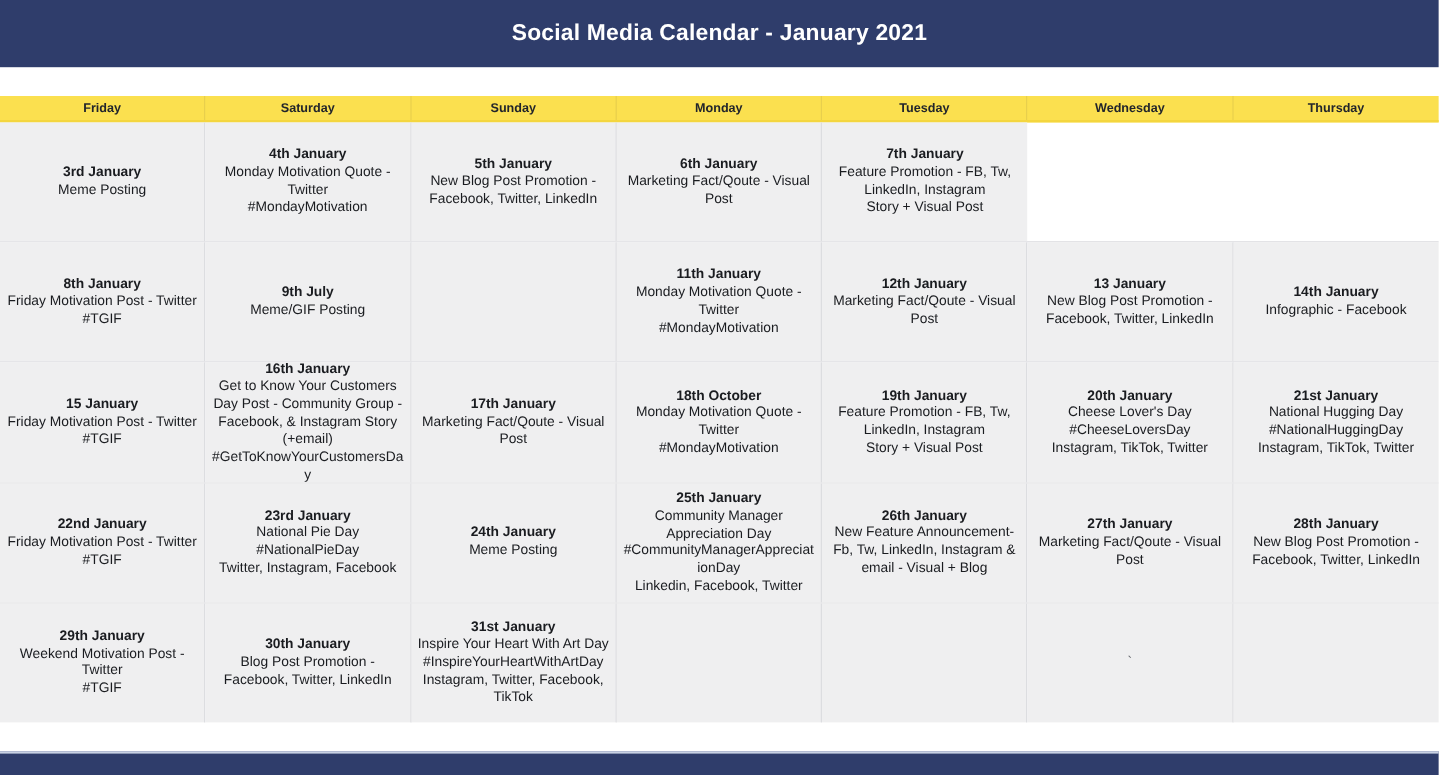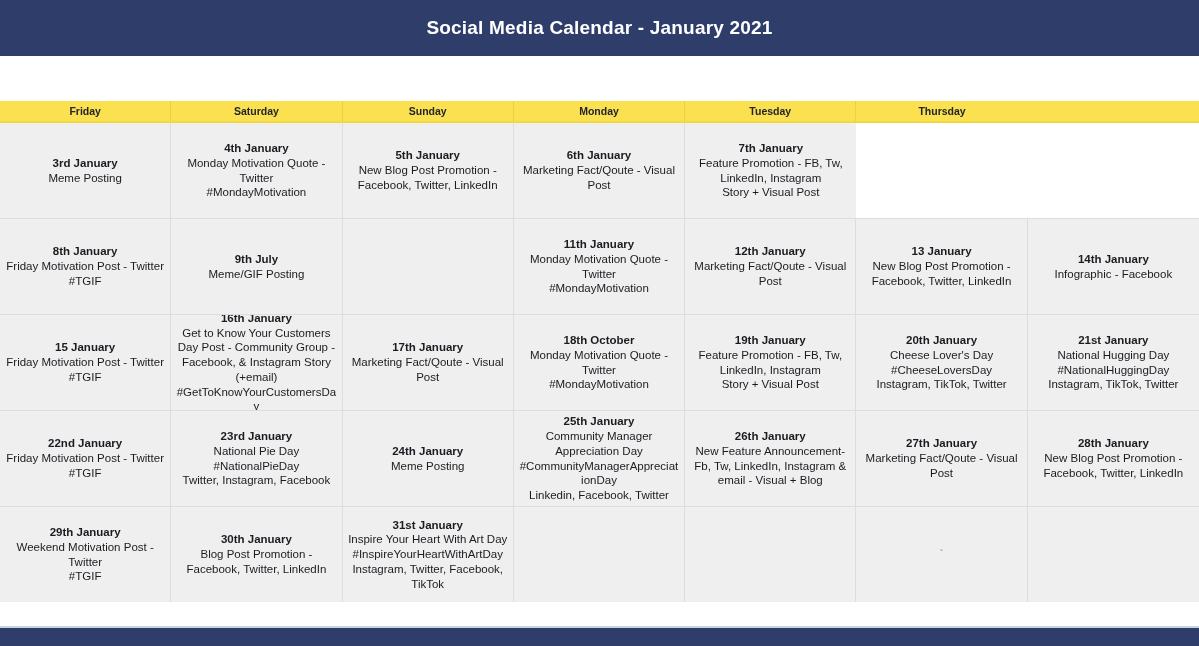--- a/index.html
+++ b/index.html
@@ -49,21 +49,20 @@
     background: #ffffff;
   }
 
   .week-header {
     display: grid;
     grid-template-columns: repeat(7, 1fr);
     height: 22px;
     flex: 0 0 22px;
     background: #fbe04f;
     border-bottom: 2px solid #f4d63f;
-    margin-top: 21px;
   }
   .week-header .dow {
     display: flex;
     align-items: center;
     justify-content: center;
     font-size: 10.5px;
     font-weight: bold;
     color: #22252b;
     border-right: 1px solid #e8cf4d;
     font-family: "Liberation Sans", sans-serif;
@@ -139,20 +138,21 @@
   </div>
 
   <div class="grid-wrap">
 
     <div class="week-header">
       <div class="dow">Friday</div>
       <div class="dow">Saturday</div>
       <div class="dow">Sunday</div>
       <div class="dow">Monday</div>
       <div class="dow">Tuesday</div>
+      <div class="dow">Wednesday</div>
       <div class="dow">Thursday</div>
     </div>
 
     <div class="weeks">
 
       <div class="week-row">
         <div class="day-cell">
           <div class="day-date">3rd January</div>
           <div class="day-desc">Meme Posting</div>
         </div>

